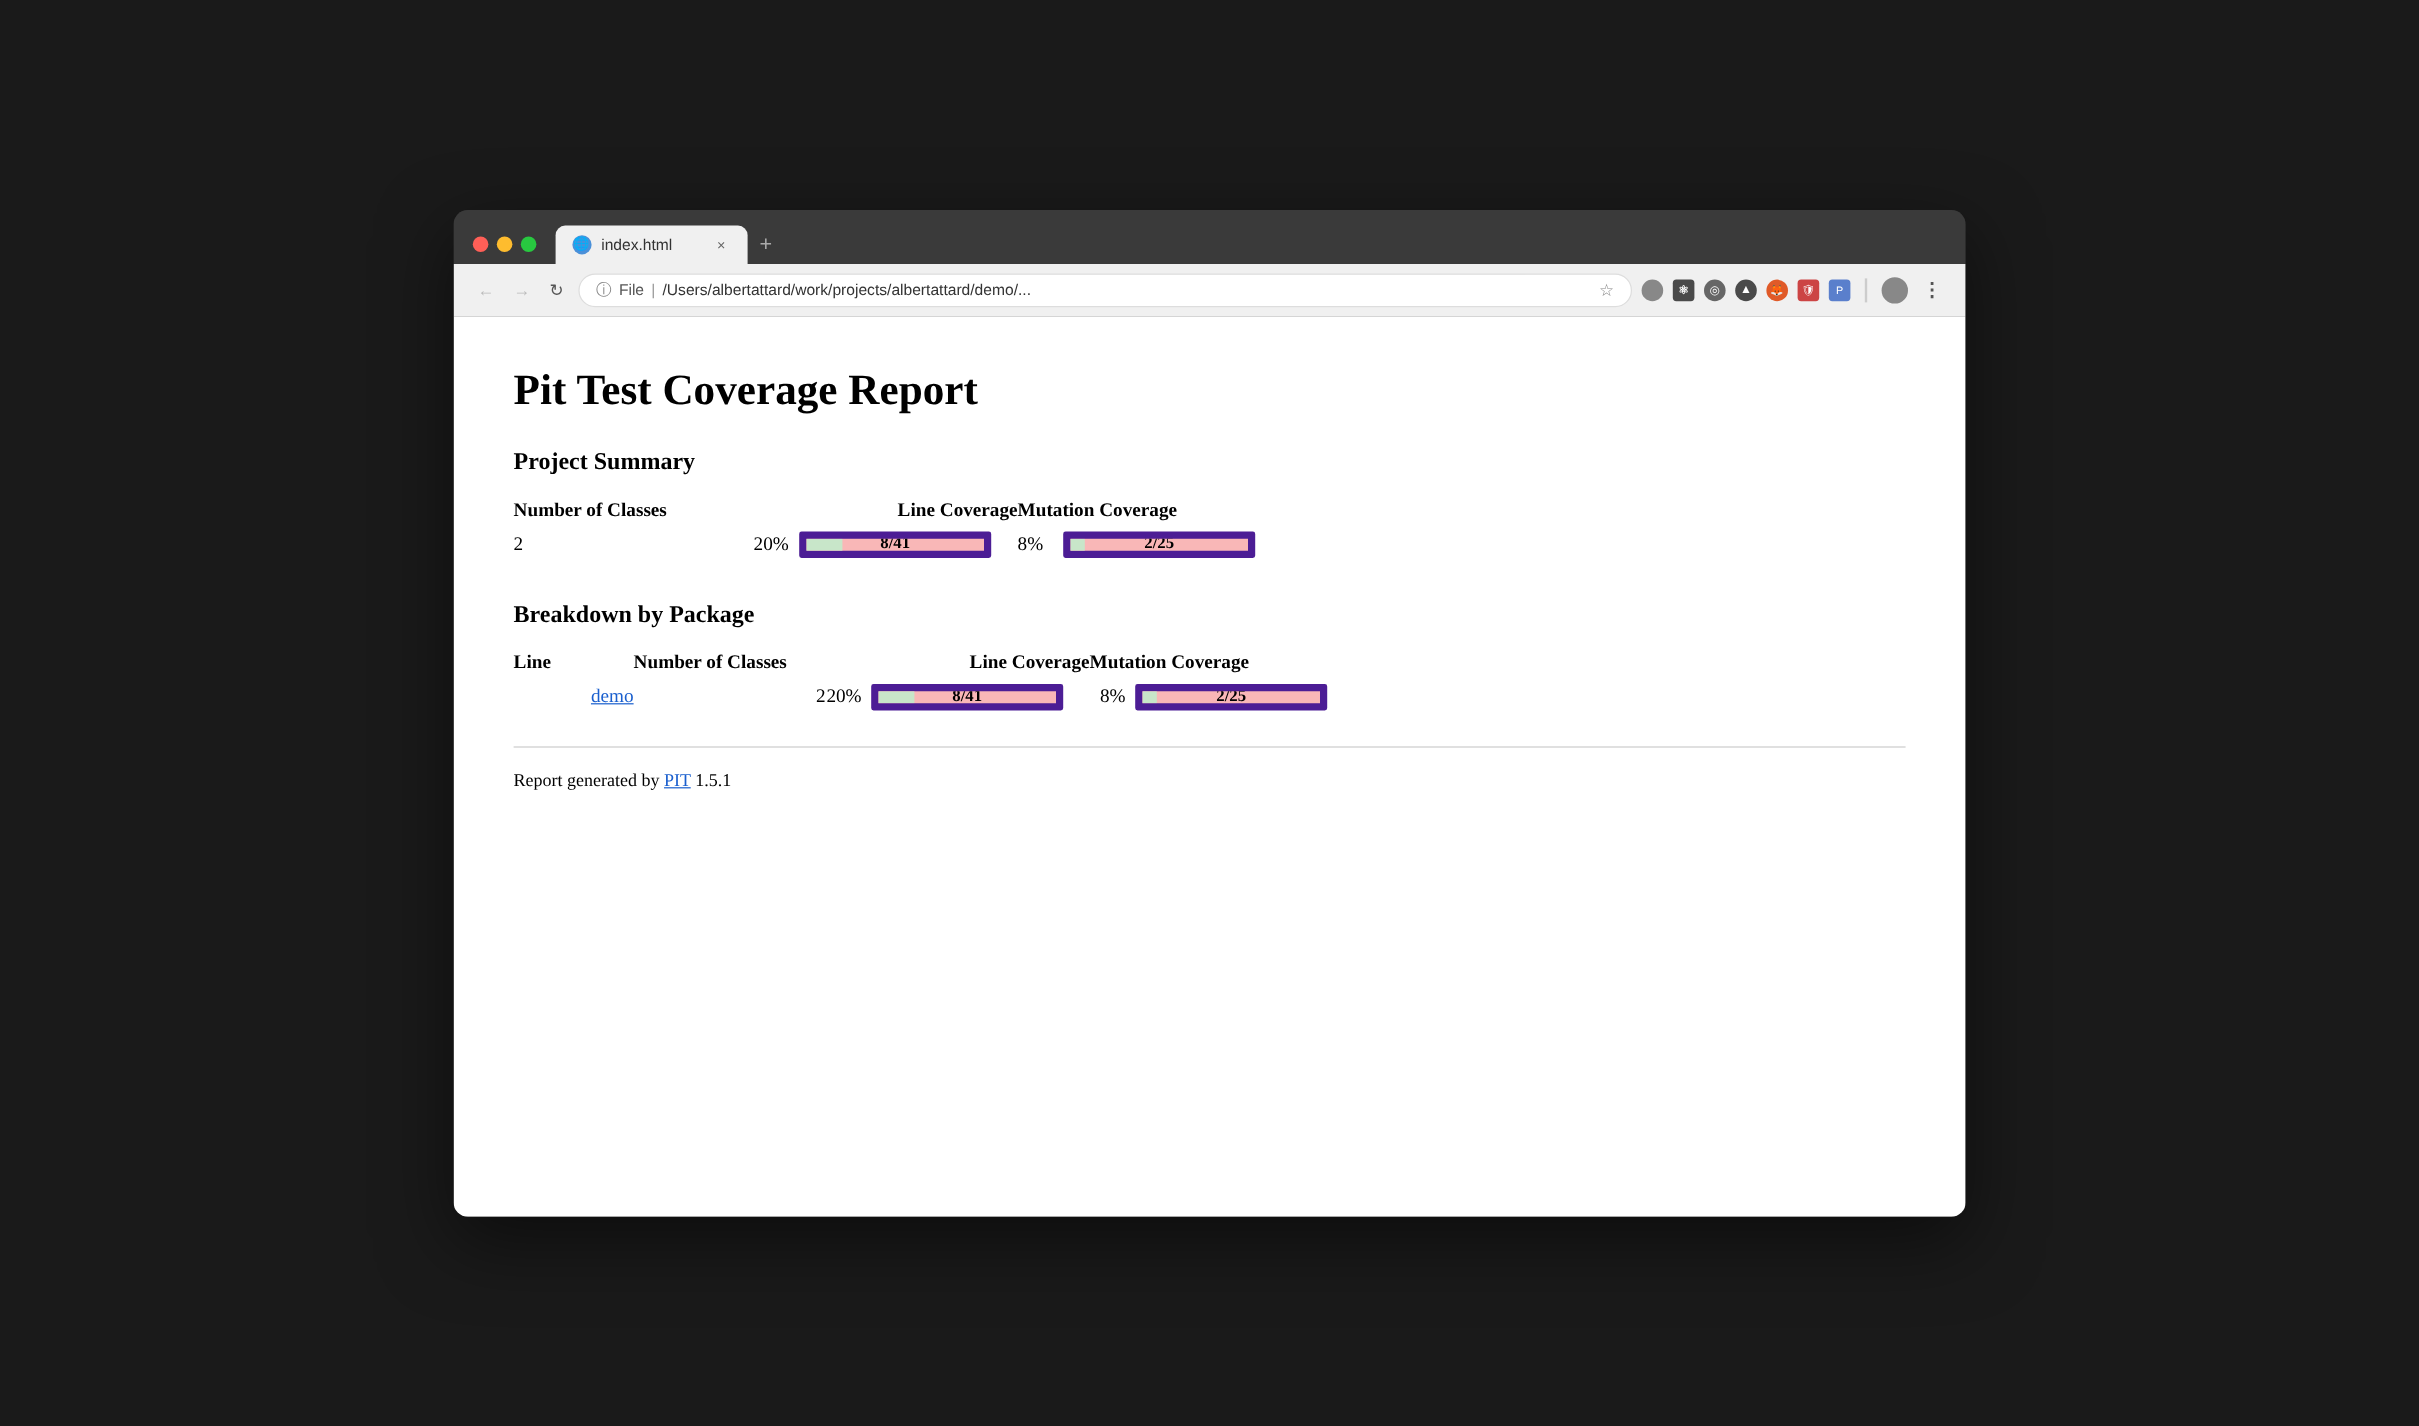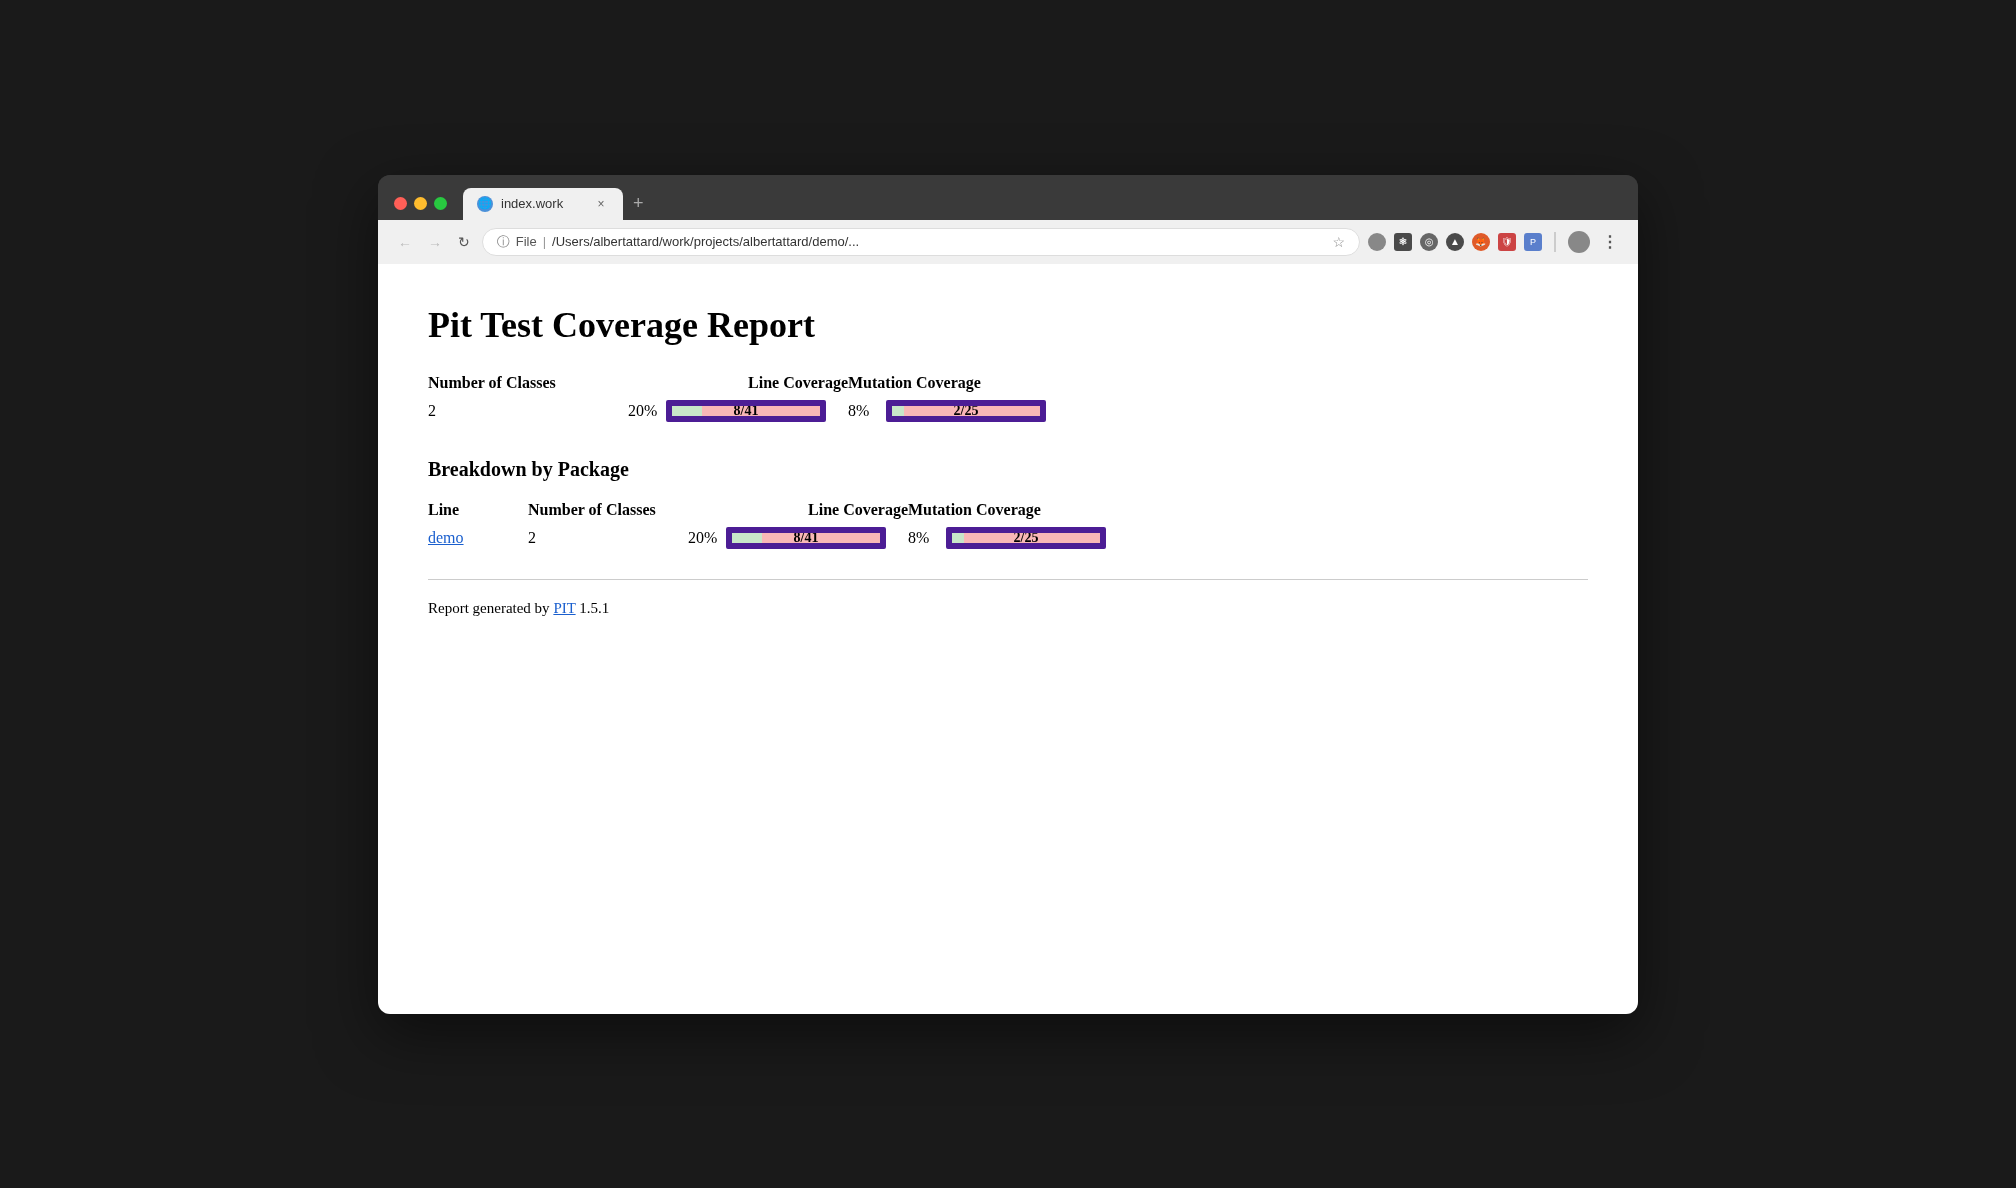--- a/index.html
+++ b/index.html
@@ -302,20 +302,21 @@
     .col-name-classes-label {
       font-size: 16px;
       font-weight: 700;
       width: 160px;
       font-family: Georgia, serif;
     }
 
     .breakdown-data-row {
       display: flex;
       align-items: center;
+      text-align: right;
     }
 
     .col-name-value {
       width: 100px;
     }
 
     .package-link {
       color: #1a5fce;
       text-decoration: underline;
       font-size: 16px;
@@ -360,21 +361,21 @@
         <div class="traffic-light tl-red"></div>
         <div class="traffic-light tl-yellow"></div>
         <div class="traffic-light tl-green"></div>
       </div>
 
       <div class="tab-bar">
         <div class="tab">
           <div class="tab-favicon">
             <span style="font-size:11px;">🌐</span>
           </div>
-          <span class="tab-title">index.work</span>
+          <span class="tab-title">index.html</span>
           <div class="tab-close">×</div>
         </div>
         <button class="tab-new">+</button>
       </div>
     </div>
 
     <div class="address-bar">
       <span class="nav-btn disabled">←</span>
       <span class="nav-btn disabled">→</span>
       <span class="nav-btn">↻</span>
@@ -401,20 +402,21 @@
       </div>
     </div>
 
   </div>
 
   <div class="page-content">
 
     <h1 class="page-title">Pit Test Coverage Report</h1>
 
     <div class="summary-table">
+      <h2 class="section-title">Project Summary</h2>
 
       <div class="table-header-row">
         <div class="col-classes-label">Number of Classes</div>
         <div class="col-line-label">Line Coverage</div>
         <div class="col-mutation-label">Mutation Coverage</div>
       </div>
 
       <div class="table-data-row">
         <div class="col-classes-value">2</div>
 

